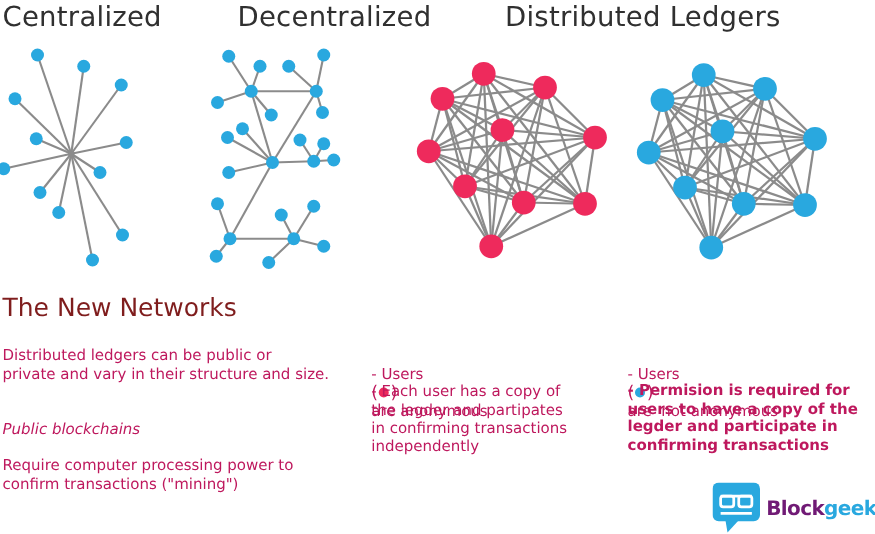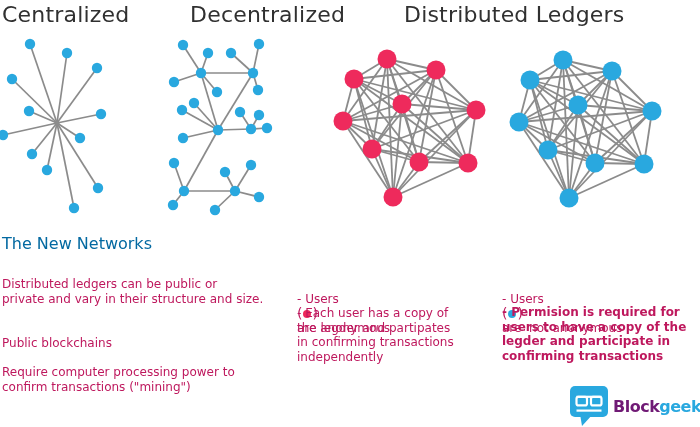--- a/index.html
+++ b/index.html
@@ -6,21 +6,21 @@
   body{
     width:700px;height:427px;position:relative;background:#ffffff;
     font-family:"DejaVu Sans","Liberation Sans",sans-serif;
     color:#3d3d3d;overflow:hidden;
   }
   .abs{position:absolute;}
   .net-header{
     font-size:22px;color:#303030;letter-spacing:.2px;white-space:nowrap;
   }
   .section-heading{
-    font-size:16px;color:#0369a1;white-space:nowrap;
+    font-size:20px;color:#7f1d1d;white-space:nowrap;
   }
   .txt{
     font-size:12px;line-height:14.5px;white-space:pre-line;color:#be185d;
   }
   .inline-dot{
     display:inline-block;width:8px;height:8px;border-radius:50%;
     vertical-align:-.5px;margin:0 1px;
   }
   .paren{font-size:14px;vertical-align:-1px;}
   #networks-svg{left:0;top:0;}
@@ -227,21 +227,21 @@
   </svg>
 
 <div class="abs net-header" style="left:2px;top:2px;">Centralized</div>
 <div class="abs net-header" style="left:154px;top:2px;margin-left:36px;">Decentralized</div>
 <div class="abs net-header" style="left:404px;top:2px;">Distributed Ledgers</div>
 
 <div class="abs section-heading" style="left:2px;top:234px;">The New Networks</div>
 
 <div class="abs txt" style="left:2px;top:277px;">Distributed ledgers can be public or
 private and vary in their structure and size.</div>
-<div class="abs txt" style="left:2px;top:336px;">Public blockchains</div>
+<div class="abs txt" style="left:2px;top:336px;font-style:italic;">Public blockchains</div>
 <div class="abs txt" style="left:2px;top:365px;">Require computer processing power to
 confirm transactions ("mining")</div>
 
 <div class="abs txt" style="left:297px;top:277px;">
   <span>- Users</span>
   <span class="paren">(</span><span class="inline-dot" style="background: rgb(238, 42, 92);"></span><span class="paren">)</span>
   <span>are anonymous</span>
 </div>
 <div class="abs txt" style="left:297px;top:306px;">- Each user has a copy of
 the legder and partipates

